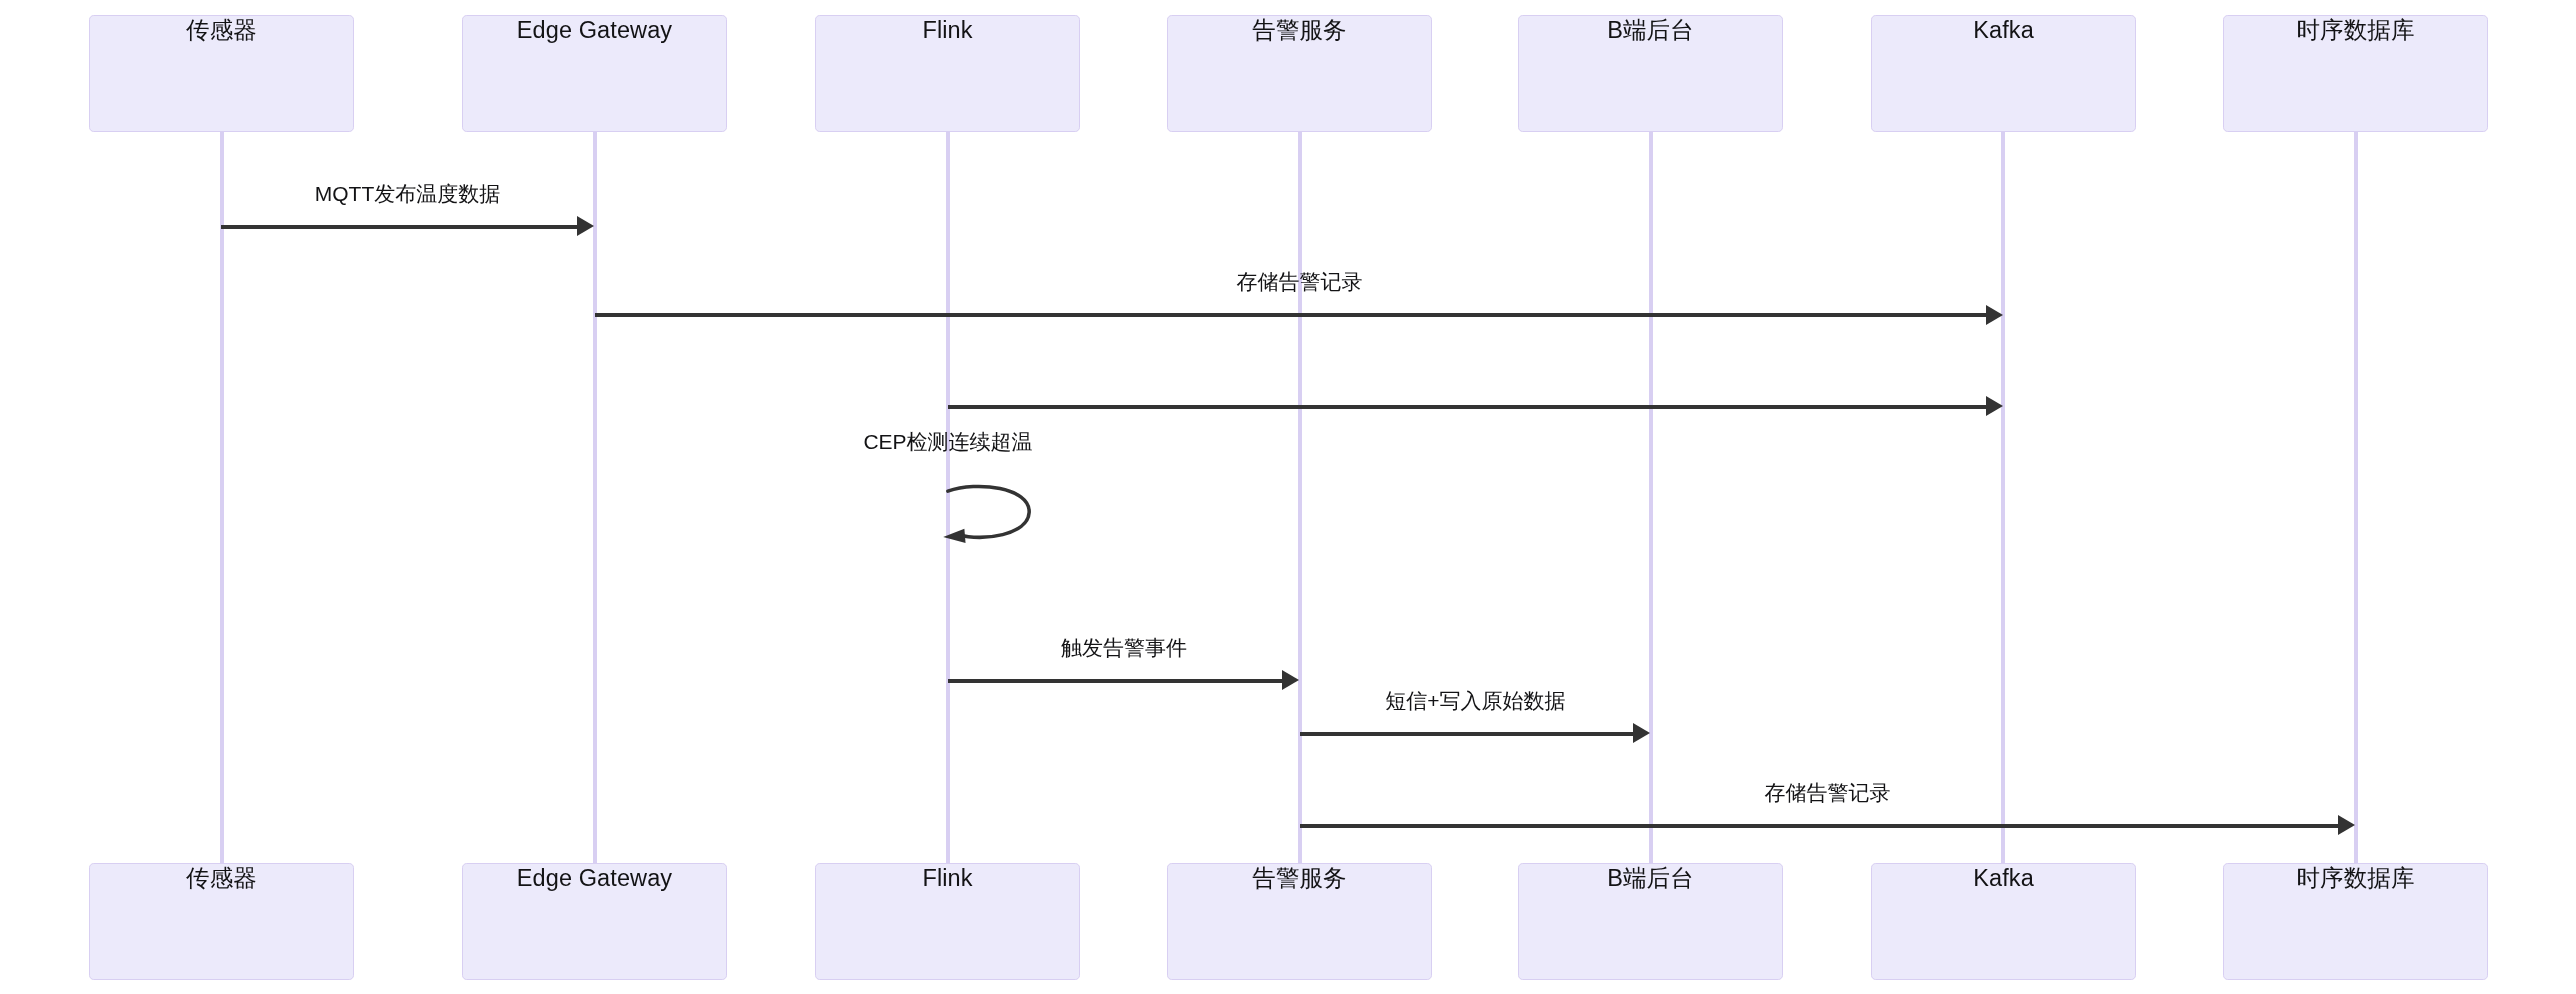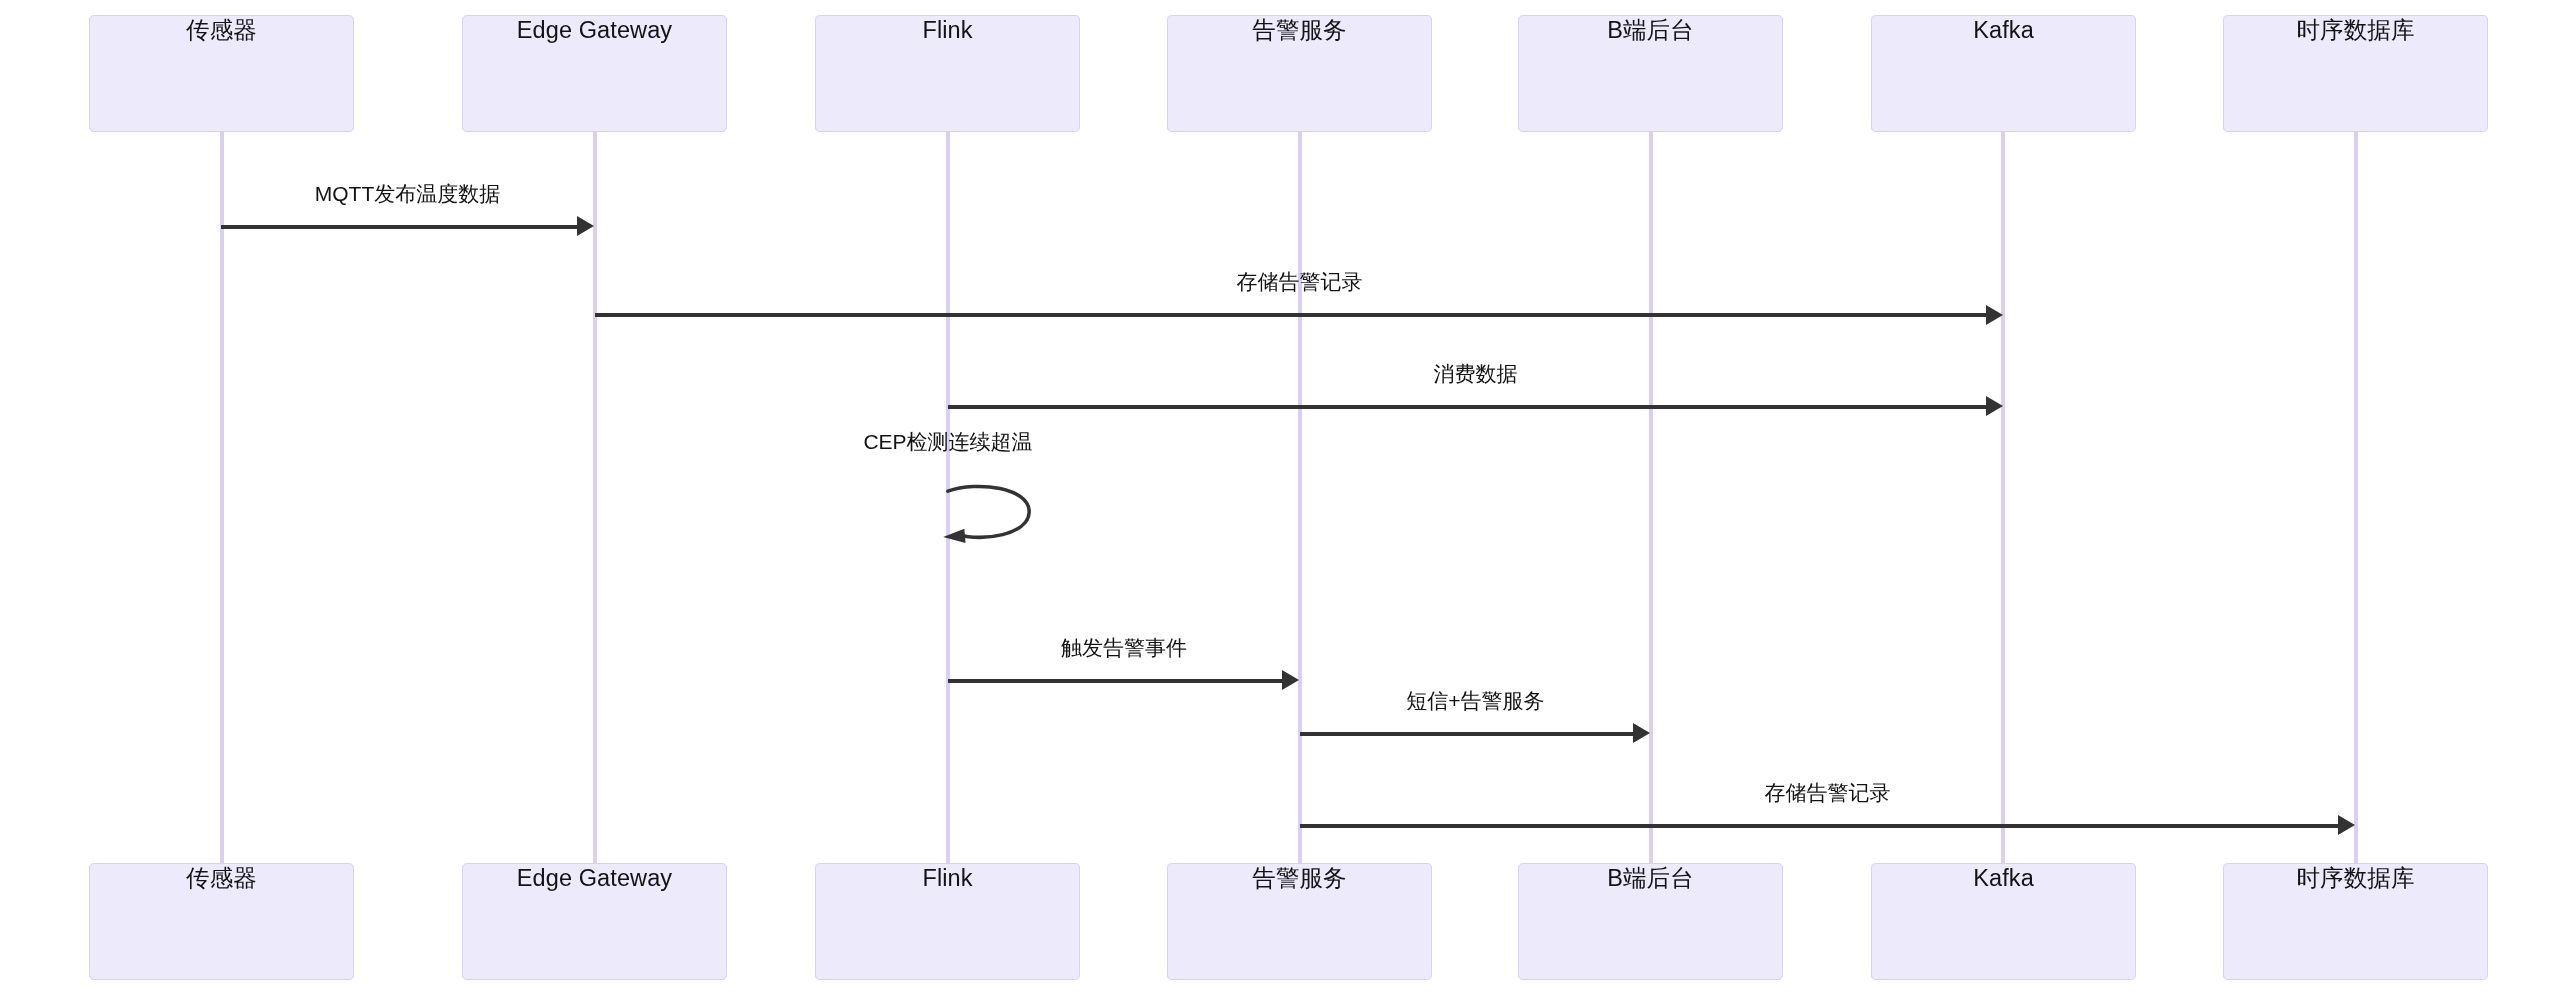--- a/index.html
+++ b/index.html
@@ -108,40 +108,39 @@
         <div class="msg-label" style="left: 221px; width: 373px; top: 176px;">MQTT发布温度数据</div>
       </div>
       <div style="position: absolute; left: 0px; top: 0px; width: 100%; height: 100%; pointer-events: none;">
         <div class="msg-line" style="left: 595px; top: 313px; width: 1393px;"></div>
         <div class="msg-head" style="top: 305px; left: 1986px;"></div>
         <div class="msg-label" style="left: 595px; width: 1409px; top: 268px;">存储告警记录</div>
       </div>
       <div style="position: absolute; left: 0px; top: 0px; width: 100%; height: 100%; pointer-events: none;">
         <div class="msg-line" style="left: 948px; top: 405px; width: 1040px;"></div>
         <div class="msg-head" style="top: 396px; left: 1986px;"></div>
-        <div class="msg-label" style="left: 948px; width: 1055px; top: 360px;">消费数据</div>
       </div>
       <div style="position: absolute; left: 0px; top: 0px; width: 100%; height: 100%; pointer-events: none;">
         <div class="self-loop" style="left: 942px; top: 484px;">
           <svg width="106" height="65" viewBox="0 0 180 110">
             <path d="M 10 12 C 60 -6, 150 6, 148 48 C 146 86, 70 98, 28 86" fill="none" stroke="#333333" stroke-width="6" stroke-linecap="round"></path>
             <path d="M 38 76 L 2 90 L 40 100 Z" fill="#333333"></path>
           </svg>
         </div>
         <div class="msg-label" style="left: 766px; top: 428px; width: 364px; text-align: center;">CEP检测连续超温</div>
       </div>
       <div style="position: absolute; left: 0px; top: 0px; width: 100%; height: 100%; pointer-events: none; margin-top: 39px;">
         <div class="msg-line" style="left: 948px; top: 640px; width: 337px;"></div>
         <div class="msg-head" style="top: 631px; left: 1282px;"></div>
         <div class="msg-label" style="left: 948px; width: 352px; top: 595px;">触发告警事件</div>
       </div>
       <div style="position: absolute; left: 0px; top: 0px; width: 100%; height: 100%; pointer-events: none;">
         <div class="msg-line" style="left: 1300px; top: 732px; width: 336px;"></div>
         <div class="msg-head" style="top: 723px; left: 1633px;"></div>
-        <div class="msg-label" style="left: 1300px; width: 351px; top: 687px;">短信+告警服务</div>
+        <div class="msg-label" style="left: 1300px; width: 351px; top: 687px;">短信+写入原始数据</div>
       </div>
       <div style="position: absolute; left: 0px; top: 0px; width: 100%; height: 100%; pointer-events: none;">
         <div class="msg-line" style="left: 1300px; top: 824px; width: 1040px;"></div>
         <div class="msg-head" style="top: 815px; left: 2338px;"></div>
         <div class="msg-label" style="left: 1300px; width: 1055px; top: 779px;">存储告警记录</div>
       </div>
     </div>
 
   <div id="bottom-actors">
       <div class="actor-box" style="left: 89px; top: 863px; width: 265px; height: 117px;">

